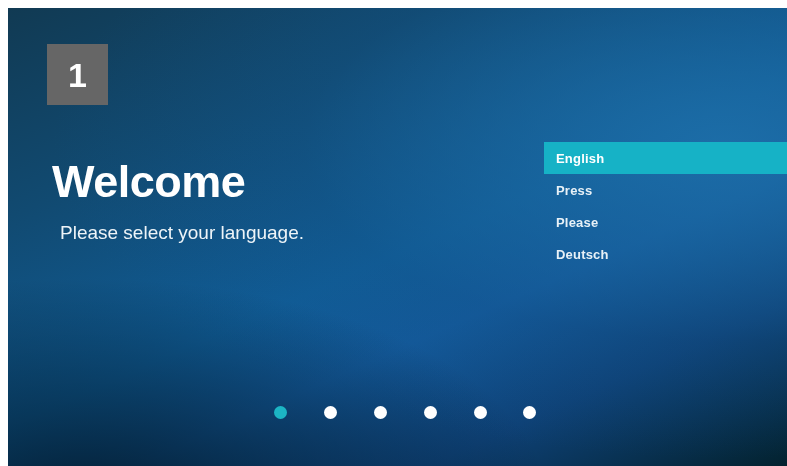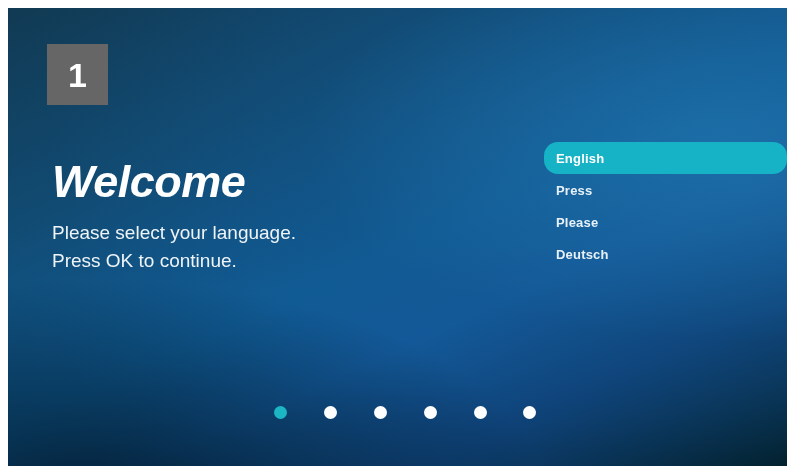--- a/index.html
+++ b/index.html
@@ -77,27 +77,26 @@
     top: 150px;
     width: 430px;
   }
   #page-title {
     color: #ffffff;
     font-size: 45px;
     font-weight: bold;
     line-height: 1.05;
     margin: 0 0 14px 0;
     letter-spacing: -0.5px;
-    font-style: italic;
   }
   .subtitle-line {
     color: #eef4f8;
     font-size: 19px;
     line-height: 1.45;
-    margin: 0;
+    margin: 8px;
     font-weight: normal;
   }
 
   
   #language-list {
     position: absolute;
     left: 536px;
     top: 134px;
     width: 243px;
   }
@@ -108,21 +107,20 @@
     padding-left: 12px;
     box-sizing: border-box;
     color: #e8f1f7;
     font-size: 13px;
     font-weight: bold;
     letter-spacing: 0.2px;
   }
   .lang-item.selected {
     background: #16b2c6;
     color: #ffffff;
-    border-radius: 14px;
   }
 
   
   #pagination {
     position: absolute;
     left: 258px;
     top: 398px;
     width: 280px;
     height: 20px;
   }
@@ -147,21 +145,20 @@
 
     <div id="vignette"></div>
 
     <div id="step-badge">
       <span class="num">1</span>
     </div>
 
     <div id="headline-block">
       <h1 id="page-title">Welcome</h1>
       <p class="subtitle-line">Please select your language.</p>
-      <p class="subtitle-line">Press OK to continue.</p>
     </div>
 
     <div id="language-list">
       <div class="lang-item selected">English</div>
       <div class="lang-item">Press</div>
       <div class="lang-item">Please</div>
       <div class="lang-item">Deutsch</div>
     </div>
 
     <div id="pagination">

